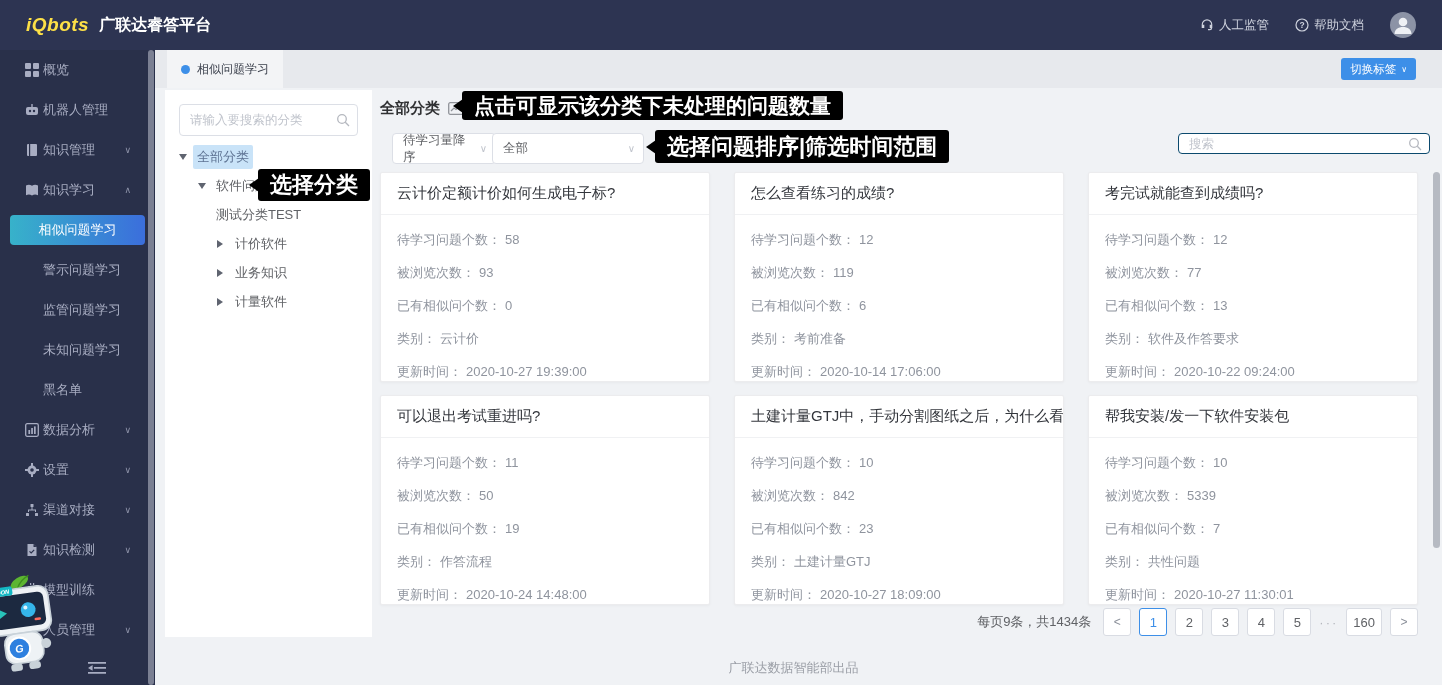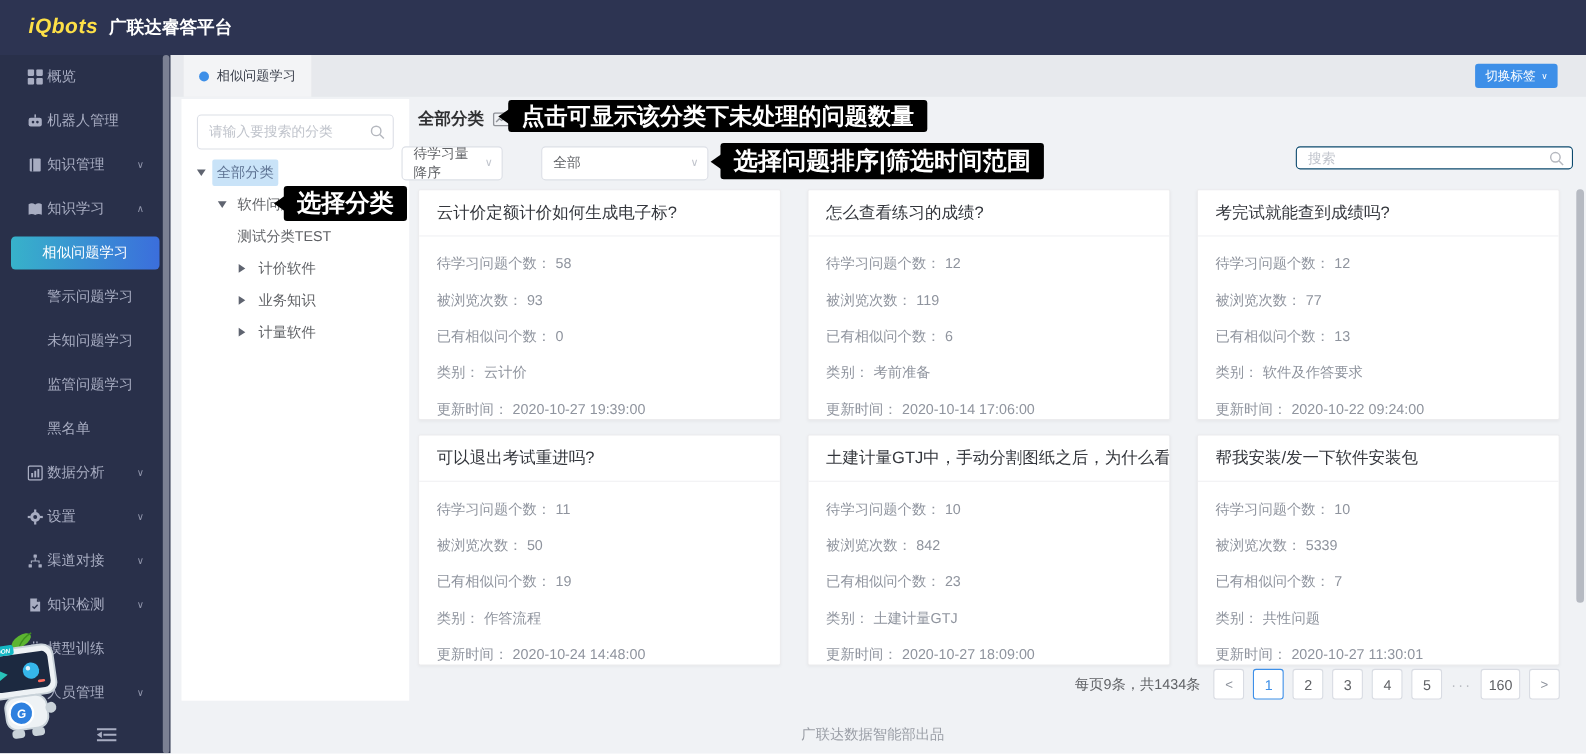--- a/index.html
+++ b/index.html
@@ -62,21 +62,21 @@
   .co-select-cat { left:258px; top:169px; height:32px; font-size:22px; }
   .co-unprocessed { left:462px; top:91px; height:29px; font-size:21px; }
   .co-sort { left:655px; top:130px; height:33px; font-size:22px; }
 
   
   .section-head { position:absolute; left:380px; top:95px; height:26px; display:flex; align-items:center; z-index:5; }
   .section-title { font-size:15px; font-weight:bold; color:#303133; }
   .trend-ic { margin-left:8px; display:flex; color:#909399; }
   .select-box { position:absolute; height:31px; background:#fff; border:1px solid #dcdfe6; border-radius:4px; display:flex; align-items:center; padding:0 24px 0 10px; font-size:12.5px; color:#606266; cursor:pointer; z-index:5; }
   .select-box .chev { position:absolute; right:8px; color:#c0c4cc; font-size:10px; }
-  .sel-sort { left:365px; top:133px; width:92px;justify-content:flex-end; }
+  .sel-sort { left:392px; top:133px; width:104px;justify-content:flex-end; }
   .sel-range { left:492px; top:133px; width:152px; }
   .main-search { position:absolute; left:1178px; top:133px; width:252px; z-index:5; }
   .main-search input { width:100%; height:21px; border:1px solid #0c4a6e; border-radius:4px; padding:0 30px 0 10px; font-size:12.5px; color:#404040; outline:none; font-family:inherit; }
   .main-search input::placeholder { color:#c0c4cc; }
 
   
   .cards { position:absolute; left:380px; top:172px; width:1038px; display:grid; grid-template-columns:repeat(3,1fr); gap:13px 24px; z-index:4; }
   .card { background:#fff; height:210px; border:1px solid #ececee; border-radius:2px; overflow:hidden; cursor:pointer; box-shadow:0 1px 3px rgba(0,0,0,.04); }
   .card-title { height:42px; display:flex; align-items:center; padding:0 16px; font-size:15px; color:#33363c; border-bottom:1px solid #f0f1f3; white-space:nowrap; overflow:hidden; }
   .card-body { padding:8px 16px 0; }
@@ -94,20 +94,47 @@
   .content-scroll { position:absolute; right:2px; top:172px; width:7px; height:376px; background:#b6bac2; border-radius:4px; z-index:8; }
 </style>
 </head>
 <body>
 
 <div id="app">
 
   <div class="app-header">
     <span class="logo-i">iQbots</span>
     <span class="logo-brand">广联达睿答平台</span>
+    <div class="header-right">
+      <span class="header-link">
+        <span style="display:flex">
+            <svg width="14" height="14" viewBox="0 0 14 14">
+              <path d="M7 1.2A5.3 5.3 0 0 0 1.7 6.5V10h2.6V6.8H2.8a4.2 4.2 0 0 1 8.4 0h-1.5V10h1.2a1 1 0 0 1-1 .9H8v1.3h1.9a2.3 2.3 0 0 0 2.3-2.2h.1V6.5A5.3 5.3 0 0 0 7 1.2z"></path>
+            </svg>
+          </span>
+        <span>人工监管</span>
+      </span>
+      <span class="header-link">
+        <span style="display:flex">
+            <svg width="14" height="14" viewBox="0 0 14 14">
+              <circle cx="7" cy="7" r="6" fill="none" stroke="currentColor" stroke-width="1.2"></circle>
+              <text x="7" y="10" font-size="8.5" text-anchor="middle" fill="currentColor" font-weight="bold">?</text>
+            </svg>
+          </span>
+        <span>帮助文档</span>
+      </span>
+      <span class="avatar">
+        <span style="display:flex">
+            <svg width="26" height="26" viewBox="0 0 26 26">
+              <circle cx="13" cy="10" r="4.3" fill="#eef0f4"></circle>
+              <path d="M4.5 22c0-4.4 3.8-7 8.5-7s8.5 2.6 8.5 7z" fill="#eef0f4"></path>
+            </svg>
+          </span>
+      </span>
+    </div>
   </div>
 
   <div class="sidebar">
     <div class="sb-menu">
         <div class="sb-slot">
           <div class="sb-item">
             <span class="sb-ic">
               <svg viewBox="0 0 14 14">
                 <rect x="0" y="0" width="6" height="6" rx="1"></rect>
                 <rect x="8" y="0" width="6" height="6" rx="1"></rect>
@@ -159,26 +186,26 @@
             <span class="sb-lab">相似问题学习</span>
           </div>
         </div>
         <div class="sb-slot">
           <div class="sb-item">
             <span class="sb-lab">警示问题学习</span>
           </div>
         </div>
         <div class="sb-slot">
           <div class="sb-item">
+            <span class="sb-lab">监管问题学习</span>
+          </div>
+        </div>
+        <div class="sb-slot">
+          <div class="sb-item">
             <span class="sb-lab">未知问题学习</span>
-          </div>
-        </div>
-        <div class="sb-slot">
-          <div class="sb-item">
-            <span class="sb-lab">监管问题学习</span>
           </div>
         </div>
         <div class="sb-slot">
           <div class="sb-item">
             <span class="sb-lab">黑名单</span>
           </div>
         </div>
         <div class="sb-slot">
           <div class="sb-item">
             <span class="sb-ic">

